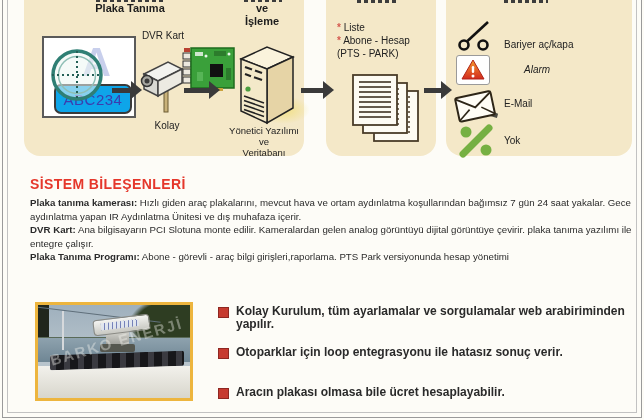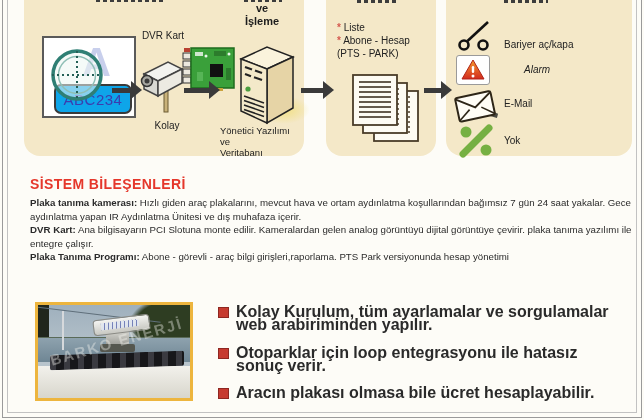--- a/index.html
+++ b/index.html
@@ -13,21 +13,21 @@
   
   .frame-outer{left:2px;right:2px;top:-4px;bottom:2px;border:1px solid #9a9a9a;}
   .frame-inner{left:7px;right:7px;top:-4px;bottom:7px;border:1px solid #c2c2c2;}
 
   
   .panel{background:#f4e8c8;border-radius:16px;top:-22px;height:178px;}
   .panel-title{font-weight:bold;font-size:11px;text-align:center;color:#1d1d1d;line-height:13px;}
   .sliver{top:0;height:2px;background:repeating-linear-gradient(90deg,#3c3c3c 0 4px,transparent 4px 7px);}
 
   .small-label{font-size:10px;text-align:center;color:#222;}
-  .tiny-label{font-size:9.5px;color:#222;line-height:11px;}
+  .tiny-label{font-size:9.5px;text-align:center;color:#222;line-height:11px;}
 
   .arrow{display:flex;align-items:center;height:18px;}
   .arrow .shaft{flex:1;height:5px;background:#3a3a3a;}
   .arrow .head{width:0;height:0;border-left:11px solid #3a3a3a;border-top:9px solid transparent;border-bottom:9px solid transparent;}
 
   
   .plate-box{left:42px;top:36px;width:90px;height:78px;background:#fff;border:2px solid #5a5a5a;}
   .plate-ghost{left:82px;top:40px;font-size:40px;font-weight:bold;color:rgba(110,130,205,0.38);}
   .plate{left:54px;top:84px;width:74px;height:26px;background:#0ea5e9;border:2px solid #3a3a3a;border-radius:7px;
          color:#3c3cae;font-size:15px;letter-spacing:.5px;display:flex;align-items:center;justify-content:center;}
@@ -43,21 +43,21 @@
 
   
   .heading{font-size:14px;font-weight:bold;color:#e5372b;letter-spacing:.4px;}
   .bodytext{font-size:9.7px;line-height:13.6px;color:#2b2b2b;}
   .bodytext p{margin:0;}
   .bodytext .lead{font-weight:bold;}
 
   
   .bullet-row{display:flex;align-items:flex-start;}
   .bullet-sq{width:9px;height:9px;background:#c63b30;border:1px solid #8e2721;margin-top:2px;flex:0 0 auto;}
-  .bullet-text{margin-left:7px;font-size:16px;font-weight:bold;color:#2a2a2a;line-height:13px;}
+  .bullet-text{margin-left:7px;font-size:12px;font-weight:bold;color:#2a2a2a;line-height:13px;}
 
   
   .photo{left:35px;top:302px;width:152px;height:93px;border:3px solid #edb53e;overflow:hidden;
          background:linear-gradient(#9fb0bd,#b8c4cc 55%);}
   .ph-tree-r{right:-8%;top:-6%;width:52%;height:62%;
       background:radial-gradient(ellipse at 60% 45%,#2e3d22 0 52%,rgba(46,61,34,0) 62%);}
   .ph-tree-l{left:0;top:0;width:7%;height:58%;background:#20261c;}
   .ph-cable{left:-4%;top:10%;width:85%;height:1px;background:#5f6f7a;transform:rotate(7deg);}
   .ph-water{left:0;top:34%;width:100%;height:26%;background:linear-gradient(#8ea2ae,#6f8694);border-top:1px solid #5a6a58;}
   .ph-hood{left:0;top:66%;width:100%;height:34%;background:linear-gradient(#f2f1ec,#d8d6cc);}
@@ -82,20 +82,21 @@
 
   <div class="abs panel" style="left:24px;width:280px;"></div>
   <div class="abs panel" style="left:326px;width:110px;"></div>
   <div class="abs panel" style="left:446px;width:186px;"></div>
 
   <div class="abs sliver" style="left:96px;width:70px;"></div>
   <div class="abs sliver" style="left:244px;width:38px;"></div>
   <div class="abs sliver" style="left:357px;width:42px;height:3px;"></div>
   <div class="abs sliver" style="left:504px;width:44px;height:3px;"></div>
 
+  <div class="abs panel-title" style="left:70px;top:2px;width:120px;">Plaka Tanıma</div>
   <div class="abs panel-title" style="left:232px;top:2px;width:60px;">
     <div>ve</div>
     <div>İşleme</div>
   </div>
 
   <div class="abs plate-box"></div>
   <div class="abs plate-ghost">A</div>
   <div class="abs plate">ABC234</div>
   <svg class="abs" style="left:48px;top:46px;" width="58" height="58" viewBox="0 0 58 58">
     <circle cx="29" cy="29" r="24" fill="rgba(236,246,243,0.55)" stroke="#2f7f74" stroke-width="3.5"></circle>

